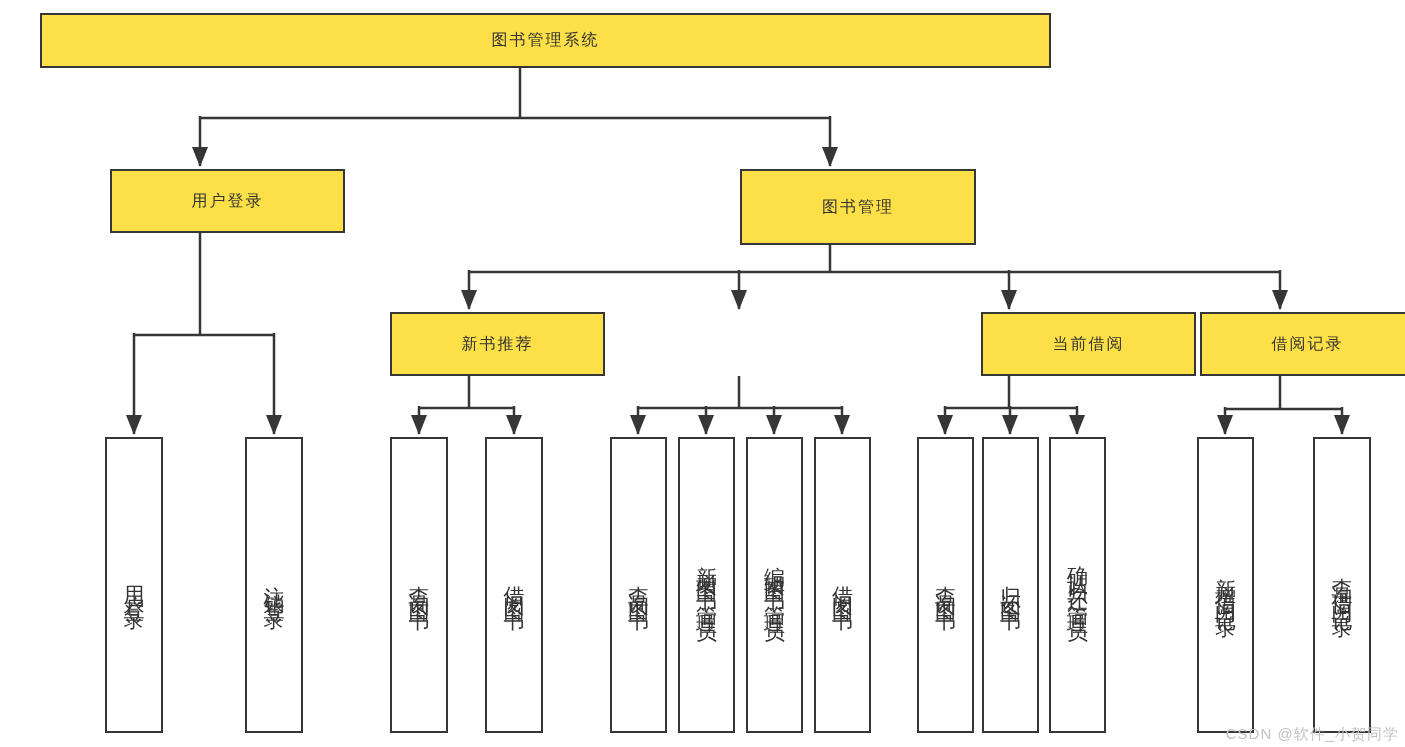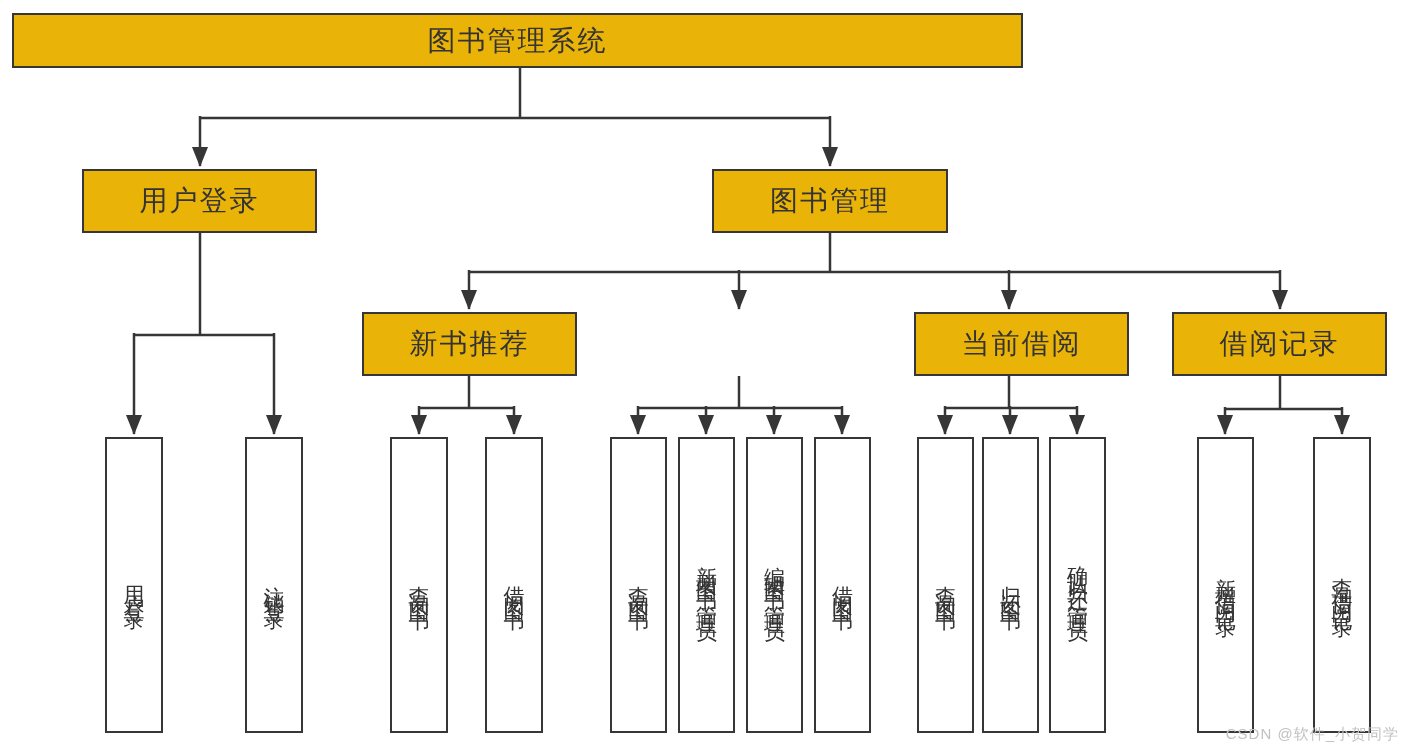--- a/index.html
+++ b/index.html
@@ -13,29 +13,30 @@
   }
   #connectors {
     position: absolute;
     left: 0; top: 0;
     width: 1405px; height: 747px;
     pointer-events: none;
   }
   .hbox {
     position: absolute;
     box-sizing: border-box;
-    background: #eab308;
+    background: #fde047;
     border: 2.5px solid #363636;
     display: flex;
     align-items: center;
     justify-content: center;
-    font-size: 28px;
+    font-size: 16px;
     letter-spacing: 2px;
     color: #333333;
     white-space: nowrap;
+    margin-left: 28px;
   }
   .vbox {
     position: absolute;
     box-sizing: border-box;
     background: #ffffff;
     border: 2.5px solid #363636;
     display: flex;
     align-items: center;
     justify-content: center;
     writing-mode: vertical-rl;
@@ -107,24 +108,24 @@
       <line x1="1280" y1="376" x2="1280" y2="409"></line>
       <line x1="1225" y1="409" x2="1342" y2="409"></line>
       <line x1="1225" y1="407" x2="1225" y2="434" marker-end="url(#arrow)"></line>
       <line x1="1342" y1="407" x2="1342" y2="434" marker-end="url(#arrow)"></line>
     </g>
   </svg>
 
   <div class="hbox" style="left:12px; top:13px; width:1011px; height:55px;">图书管理系统</div>
 
   <div class="hbox" style="left:82px; top:169px; width:235px; height:64px;">用户登录</div>
-  <div class="hbox" style="left:712px; top:169px; width:236px; height:64px;">图书管理</div>
+  <div class="hbox" style="left:712px; top:169px; width:236px; height:76px;">图书管理</div>
 
   <div class="hbox" style="left:362px; top:312px; width:215px; height:64px;">新书推荐</div>
-  <div class="hbox" style="left:914px; top:312px; width:215px; height:64px;">当前借阅</div>
+  <div class="hbox" style="left:953px; top:312px; width:215px; height:64px;">当前借阅</div>
   <div class="hbox" style="left:1172px; top:312px; width:215px; height:64px;">借阅记录</div>
 
   <div class="vbox" style="left:105px; width:58px;">用户登录</div>
   <div class="vbox" style="left:245px; width:58px;">注销登录</div>
 
   <div class="vbox" style="left:390px; width:58px;">查询图书</div>
   <div class="vbox" style="left:485px; width:58px;">借阅图书</div>
 
   <div class="vbox" style="left:610px; width:57px;">查询图书</div>
   <div class="vbox" style="left:678px; width:57px;">新增图书（管理员）</div>

